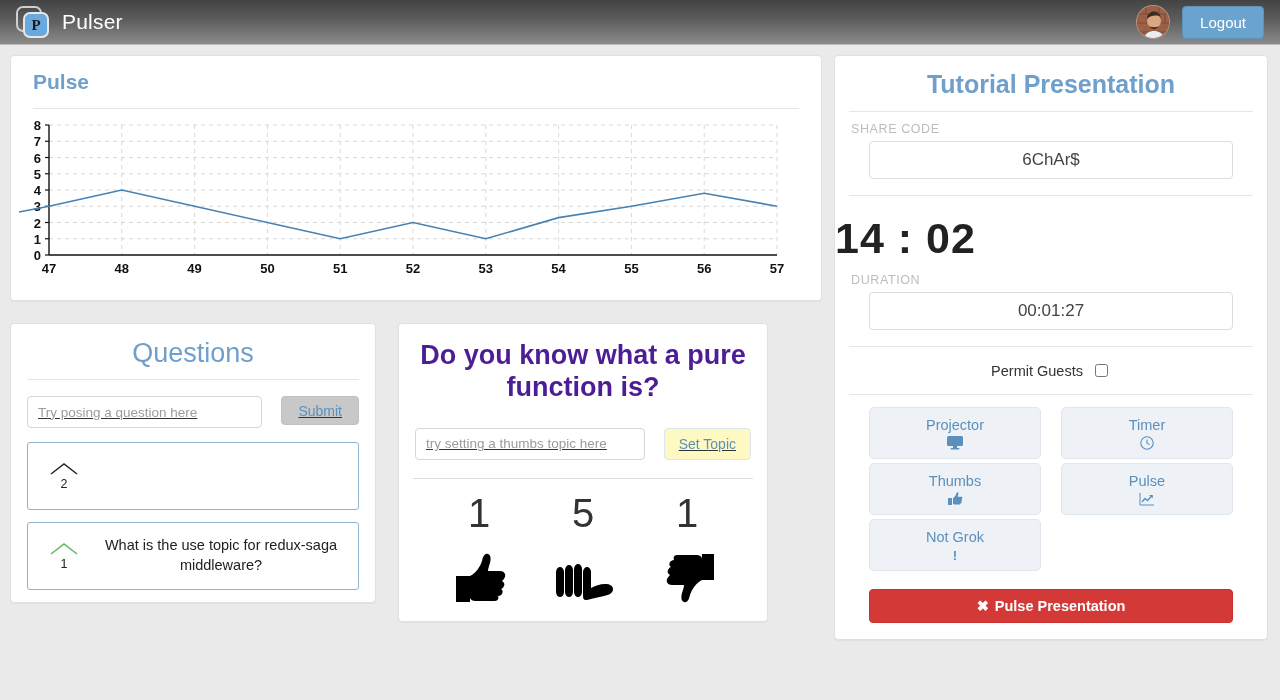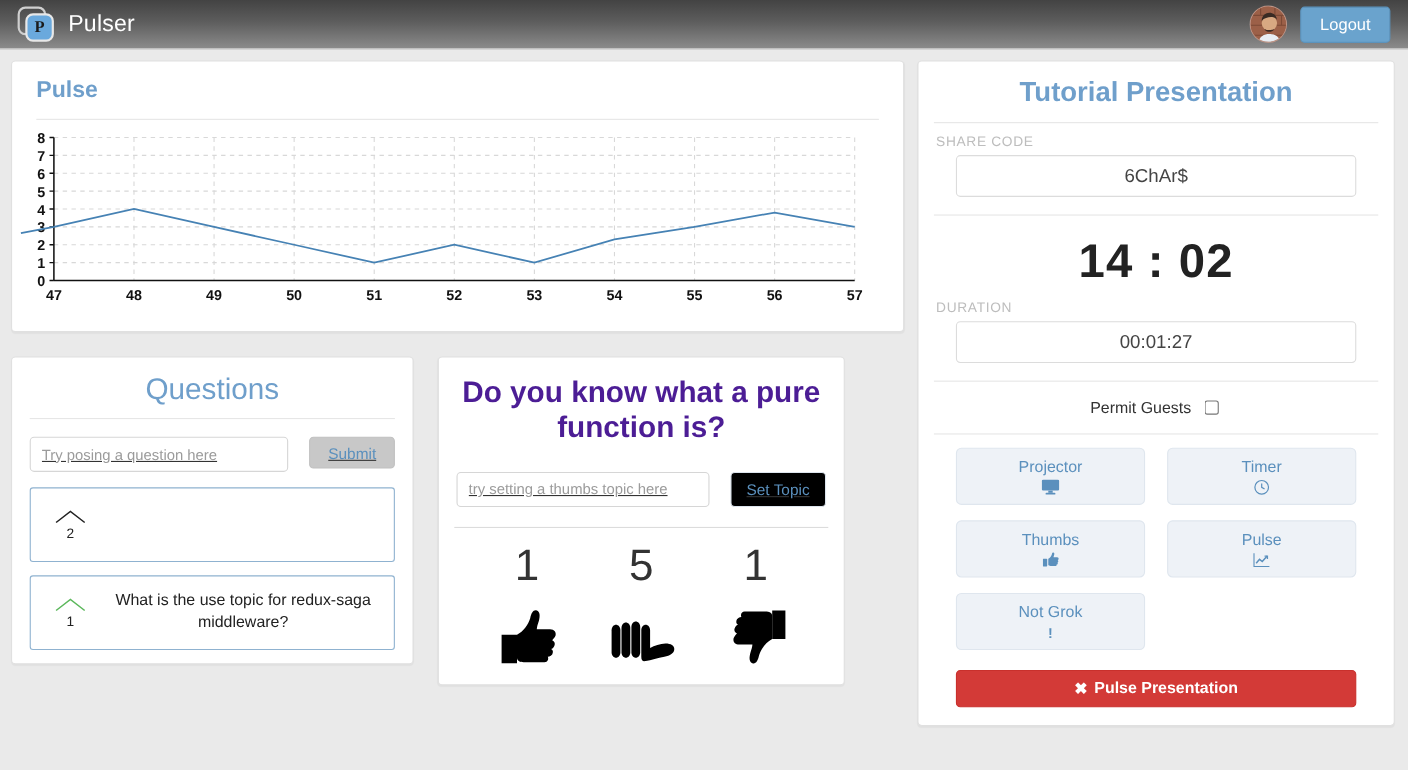--- a/index.html
+++ b/index.html
@@ -78,21 +78,21 @@
   .text-input{
     flex:1; height:32px; border:1px solid #d6d6d6; border-radius:4px;
     padding:0 10px; font-size:13.5px; color:#333; background:#fff; outline:none;
   }
   .text-input::placeholder{ color:#9b9b9b; }
   .btn-grey{
     background:#c8c8c8; border:1px solid #c0c0c0; color:#5b90bd;
     border-radius:4px; padding:0 16px; height:29px; font-size:14px; cursor:pointer;
   }
   .btn-lightblue{
-    background:#000000; border:1px solid #dde5ee; color:#5b90bd;
+    background:#fef9c3; border:1px solid #dde5ee; color:#5b90bd;
     border-radius:4px; padding:0 14px; height:32px; font-size:14px; cursor:pointer;
   }
 
   .q-list{ padding:14px 16px 0; display:flex; flex-direction:column; gap:12px; }
   .q-item{
     border:1px solid #8fb2d0; border-radius:3px;
     display:flex; align-items:center; padding:10px 8px; min-height:68px;
   }
   .q-vote{ width:56px; text-align:center; flex:none; }
   .caret{ display:block; margin:0 auto; }
@@ -112,31 +112,31 @@
   .field-label{
     font-size:12.5px; color:#bdbdbd; letter-spacing:.6px;
     padding:10px 16px 5px;
   }
   .readonly-box{
     margin:0 34px; height:38px; border:1px solid #dcdcdc; border-radius:4px;
     display:flex; align-items:center; justify-content:center;
     font-size:17px; color:#444; background:#fff;
   }
   .clock{
-    text-align:center; font-size:43px; font-weight:bold; color:#222;
+    font-size:43px; font-weight:bold; color:#222;
     padding:18px 0 10px; letter-spacing:1px;
   }
   .permit-row{
     display:flex; align-items:center; justify-content:center; gap:8px;
     padding:14px 0 14px; font-size:14.5px; color:#333;
   }
   .permit-row input{ width:13px; height:13px; }
 
   .btn-grid{
-    display:grid; grid-template-columns:1fr 1fr; gap:14px 20px;
+    display:grid; grid-template-columns:1fr 1fr; gap:4px 20px;
     padding:12px 34px 0;
   }
   .ctrl-btn{
     background:#eef2f7; border:1px solid #dfe6ee; border-radius:5px;
     height:52px; display:flex; flex-direction:column; align-items:center;
     justify-content:center; gap:3px; color:#5b90bd; font-size:14.5px; cursor:pointer;
   }
   .ctrl-icon{ font-size:13px; line-height:1; display:flex; align-items:center; }
   .stop-btn{
     margin:18px 34px 0; height:34px; background:#d33a37; border:1px solid #c9302c;

